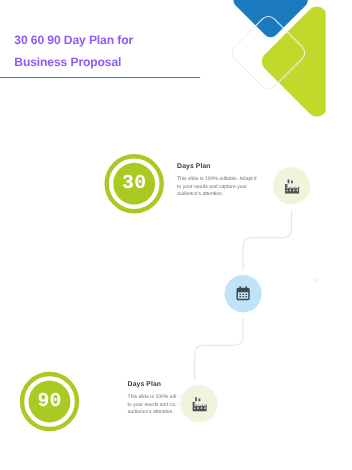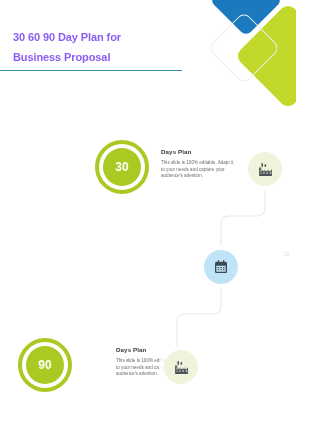--- a/index.html
+++ b/index.html
@@ -107,23 +107,24 @@
     box-sizing: border-box;
   }
   .ring .inner {
     width: 38px;
     height: 38px;
     border-radius: 50%;
     display: flex;
     align-items: center;
     justify-content: center;
     color: #ffffff;
-    font-size: 12px;
+    font-size: 18px;
     font-weight: bold;
     letter-spacing: 0.2px;
+    font-family: Liberation Mono, monospace;
   }
   .ring.green  { border: 4px solid #aac922; }
   .ring.green .inner  { background: #aac922; }
   .ring.blue   { border: 4px solid #1b79bd; }
   .ring.blue .inner   { background: #1b79bd; }
 
   
   .txt {
     margin-left: 12px;
     padding-top: 8px;

